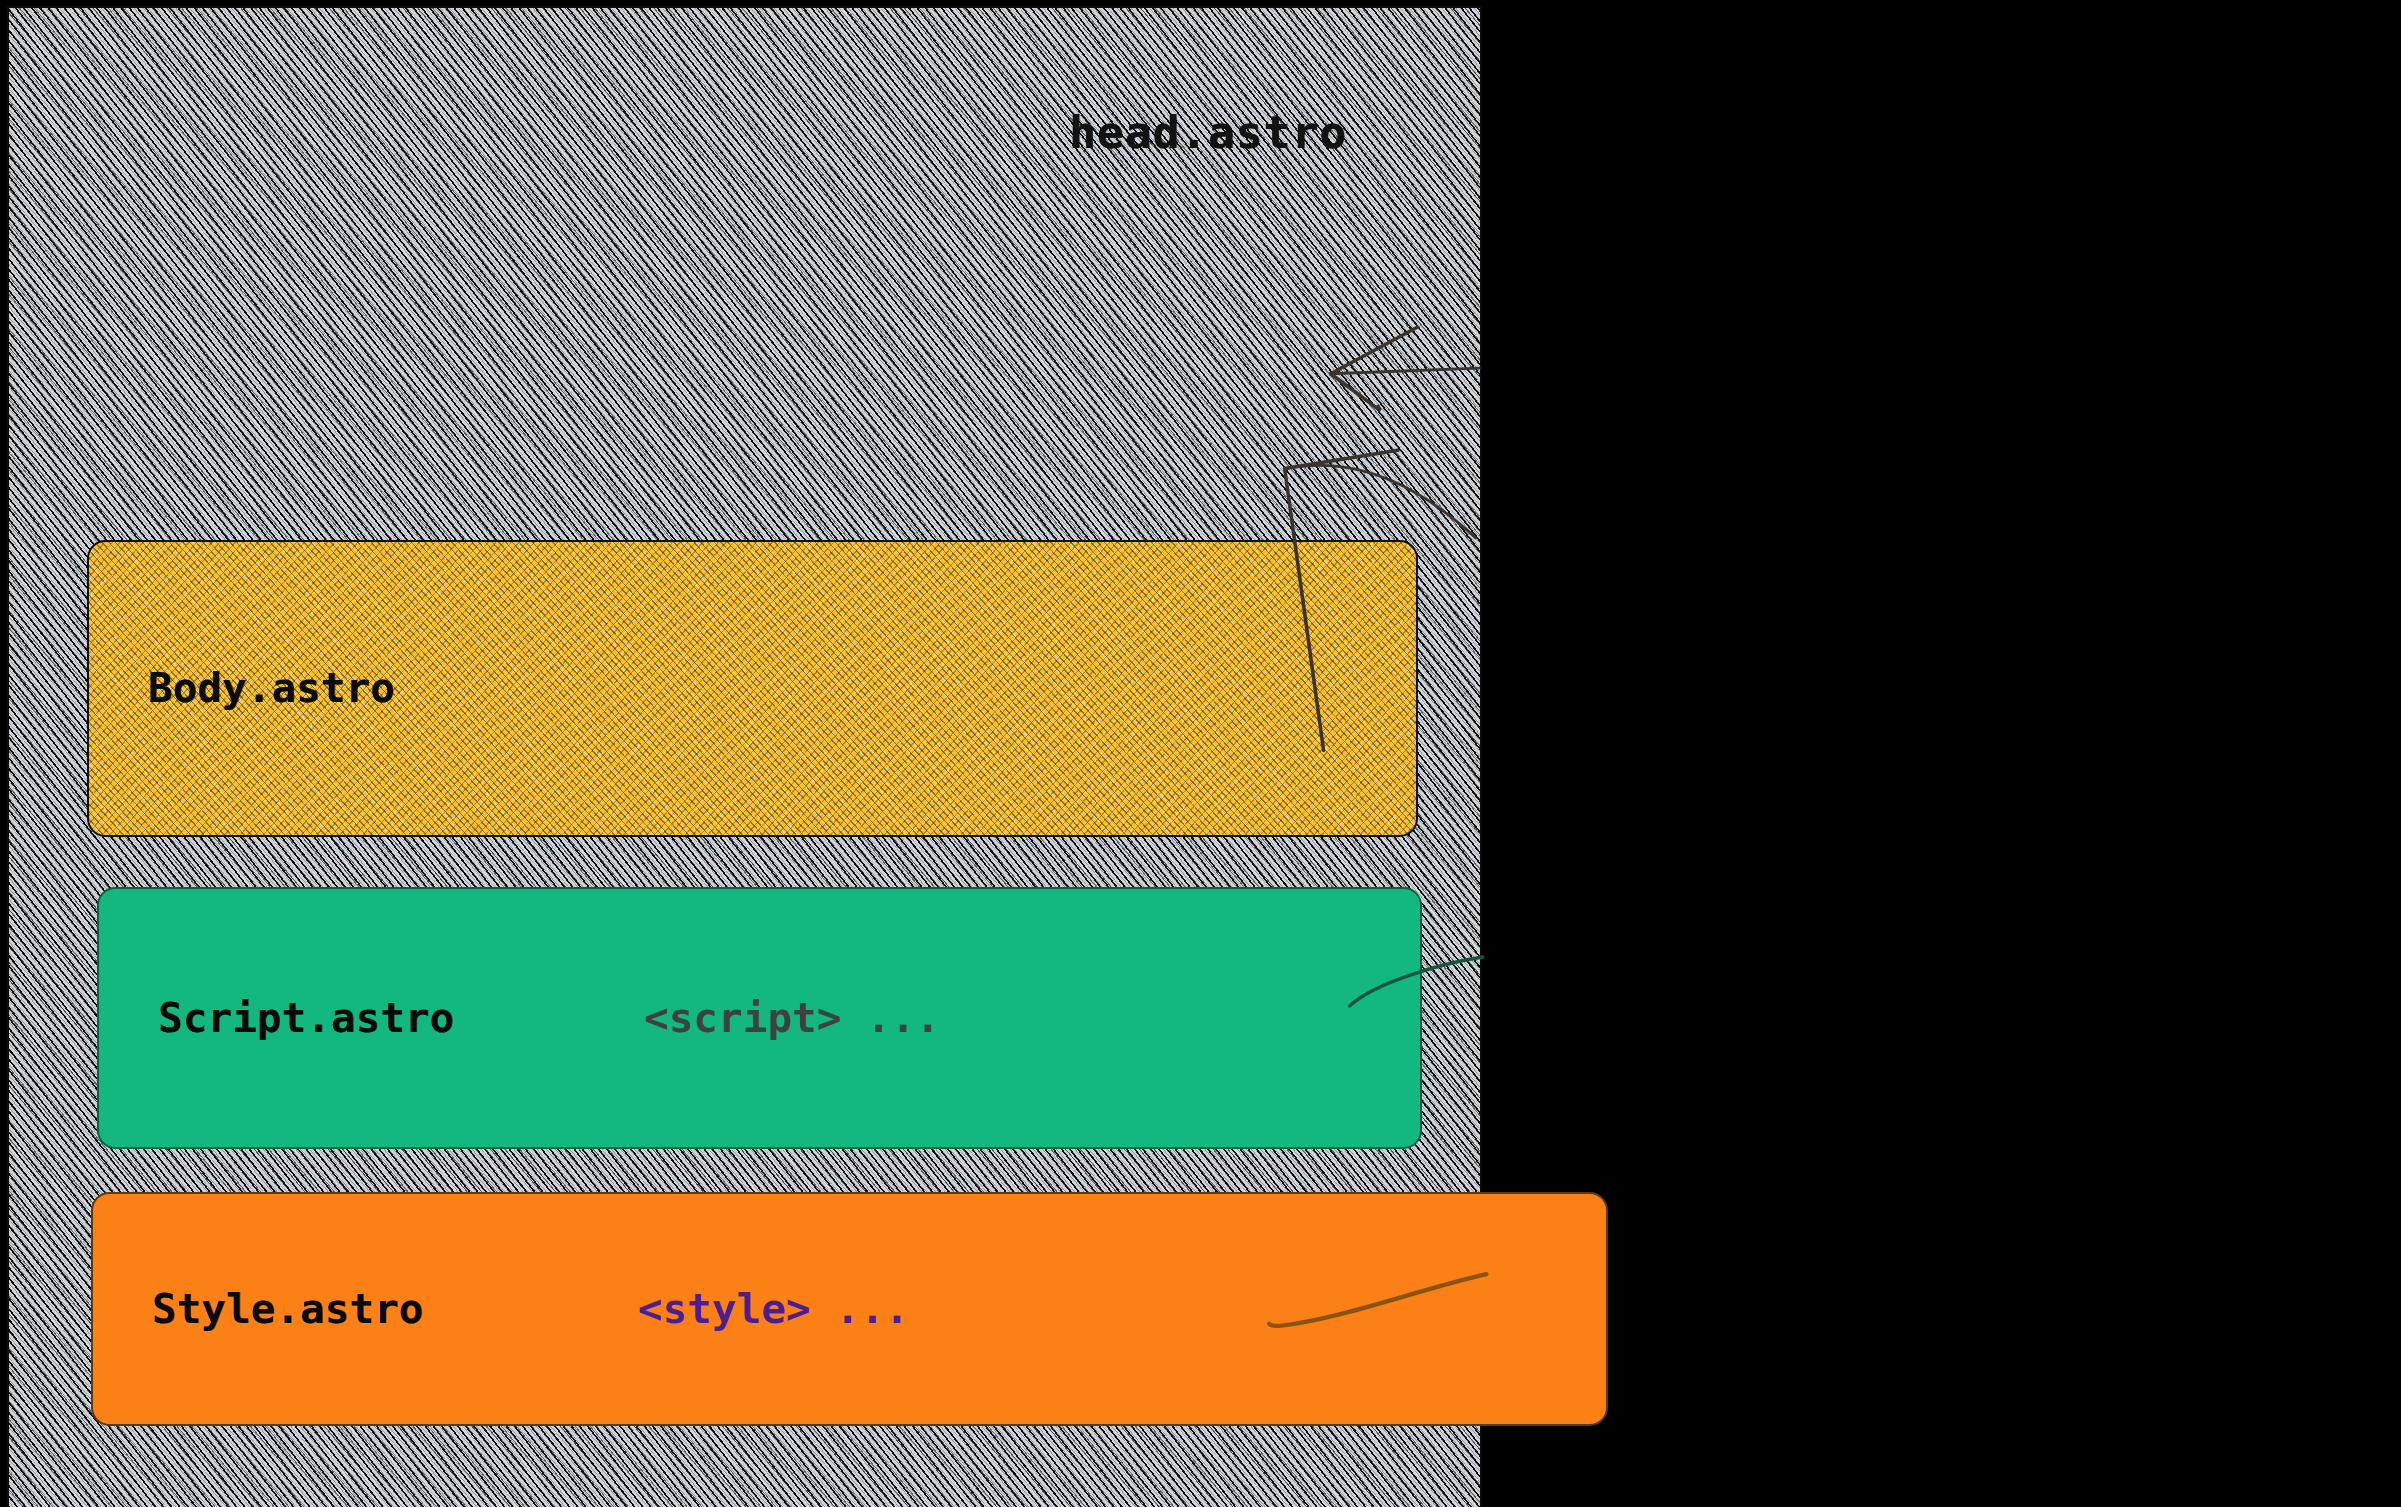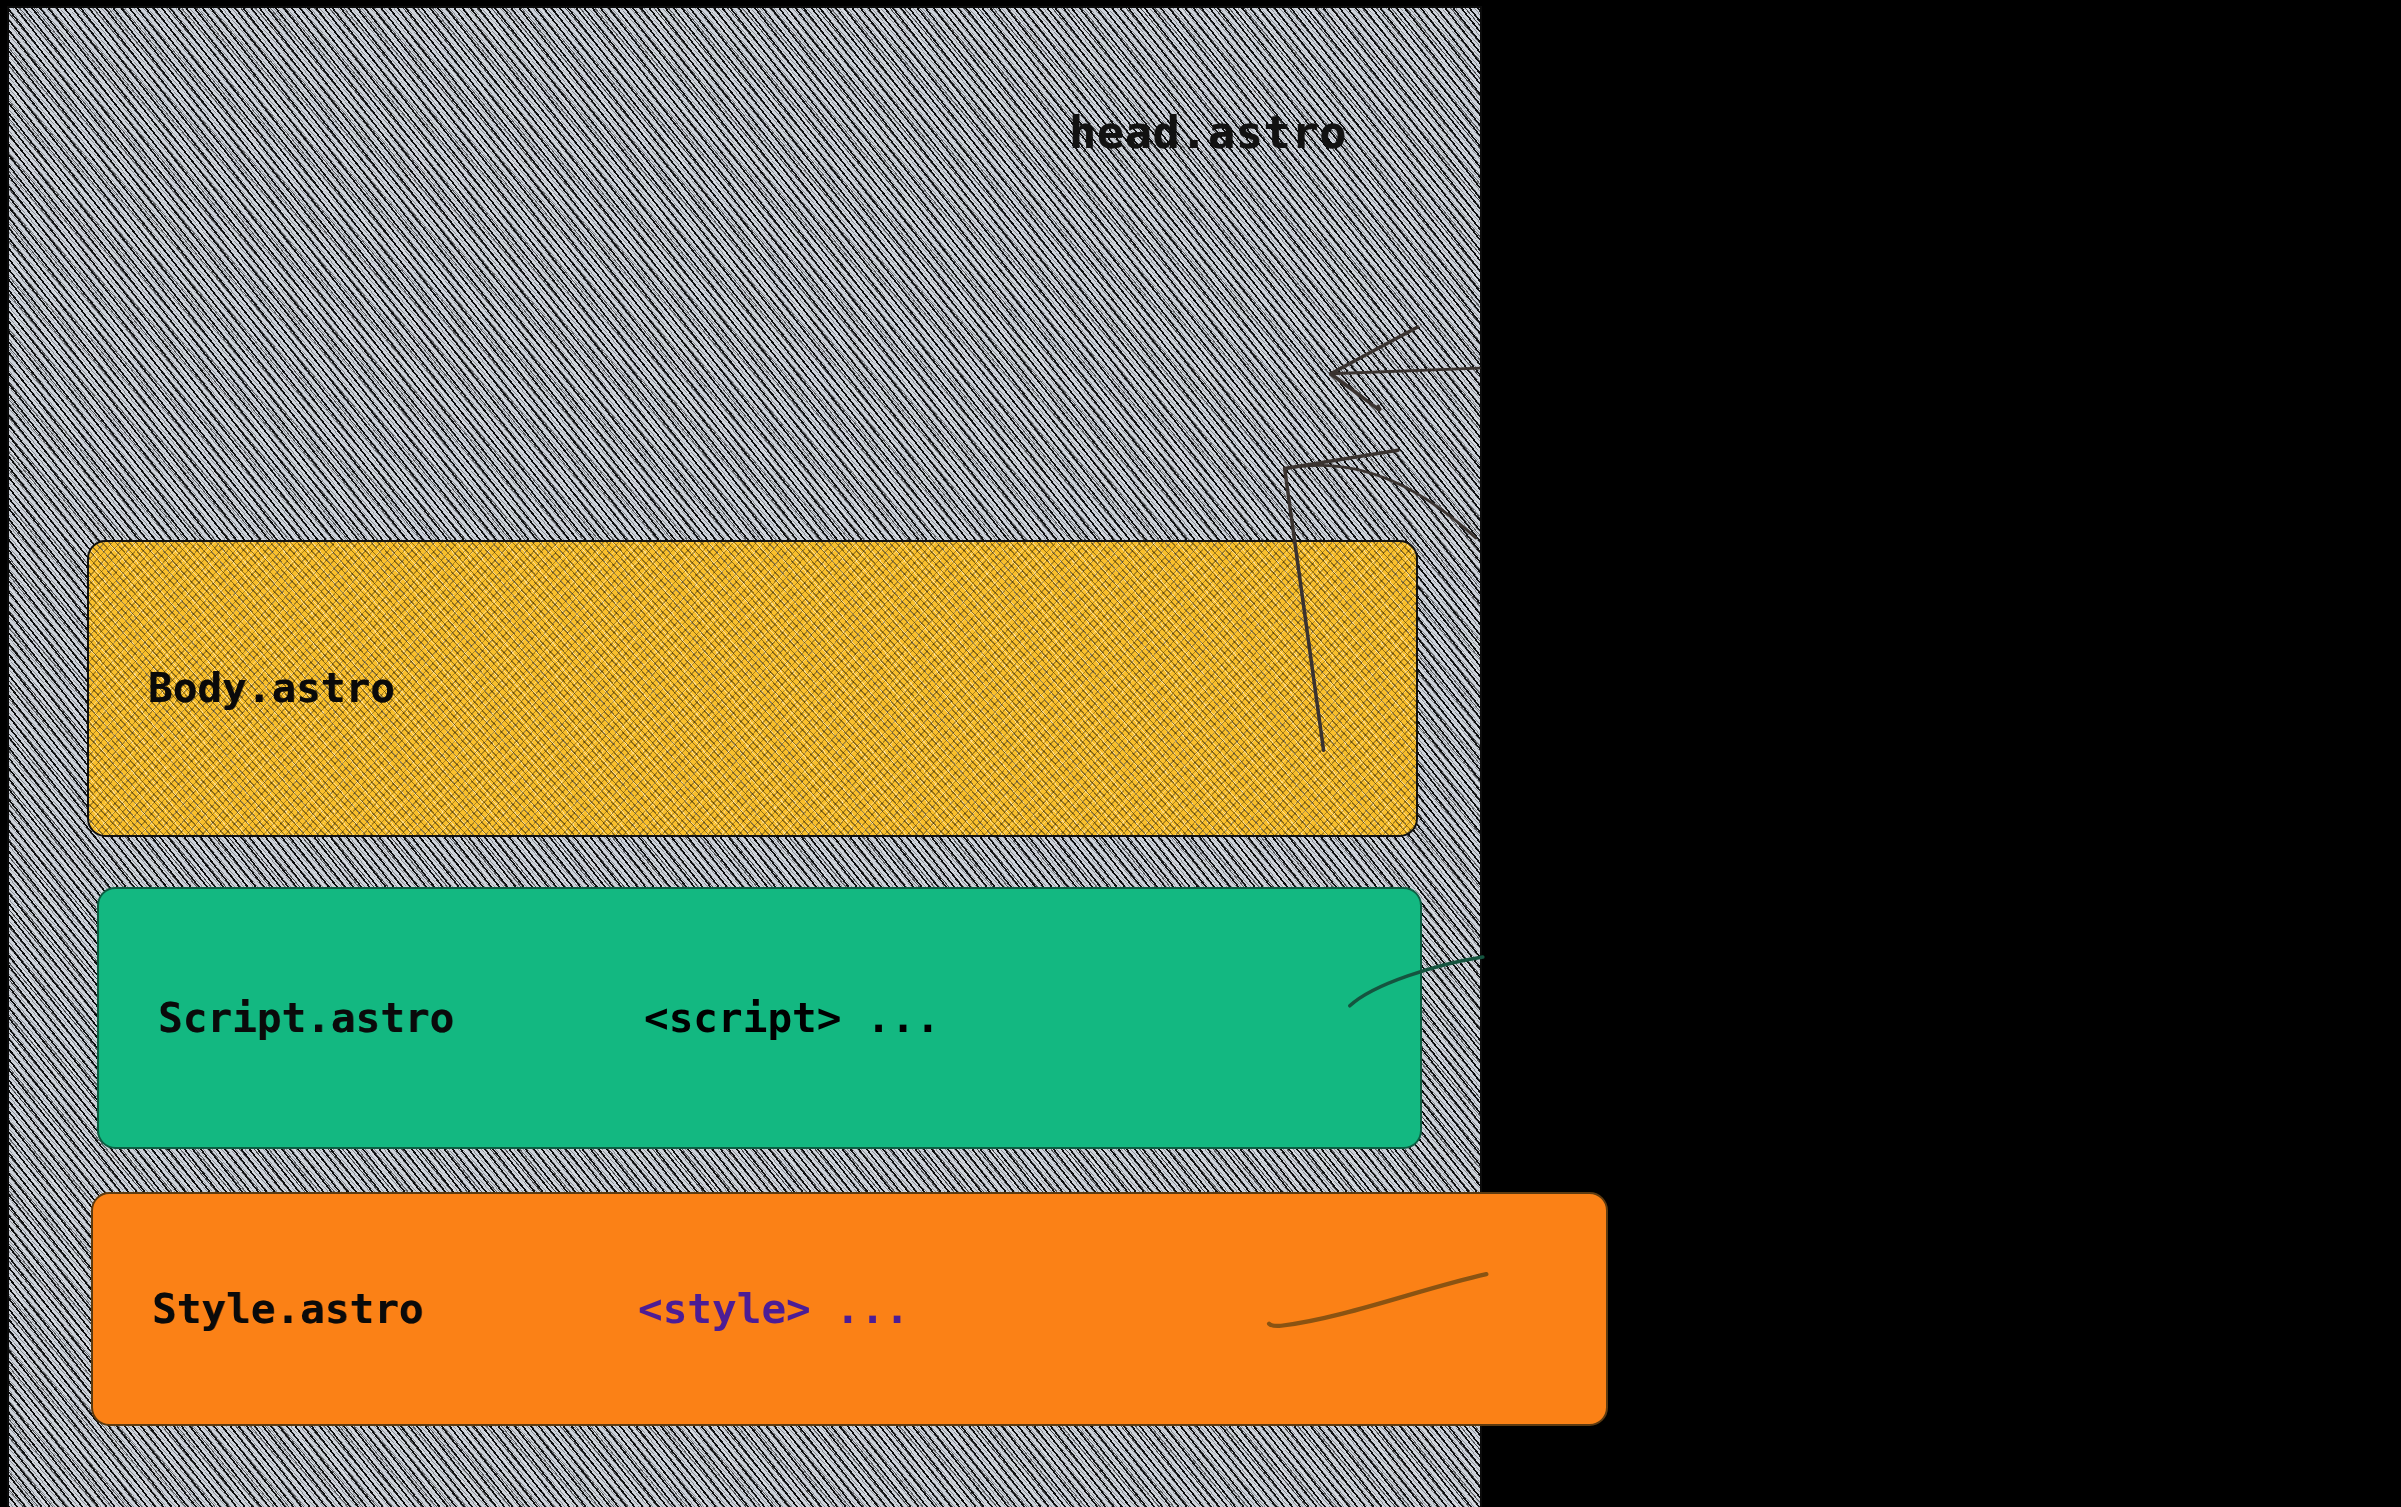--- a/index.html
+++ b/index.html
@@ -140,21 +140,21 @@
   
   #block-script {
     left: 88px;
     top: 879px;
     width: 1325px;
     height: 262px;
     border: 2.1px solid #0d5e43;
     background-color: #13b881;
   }
   #block-script .label { left: 59px; }
-  #block-script .code  { left: 545px; color: #000000; }
+  #block-script .code  { left: 545px; color: #404040; }
 
   
   #block-style {
     left: 82px;
     top: 1184px;
     width: 1517px;
     height: 234px;
     border: 2.1px solid #5c3a10;
     background-color: #fb8116;
   }

